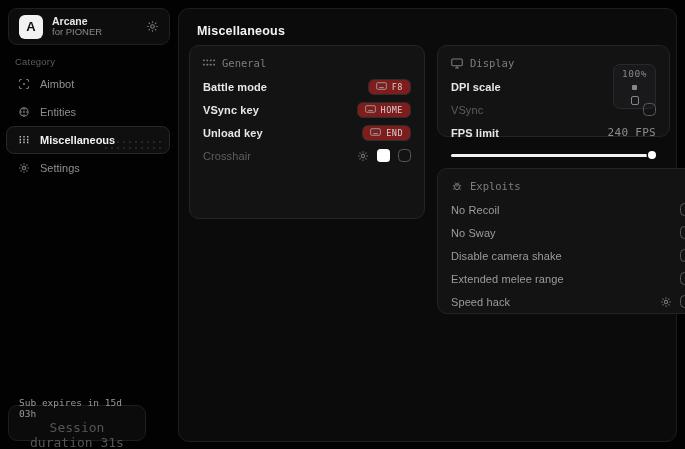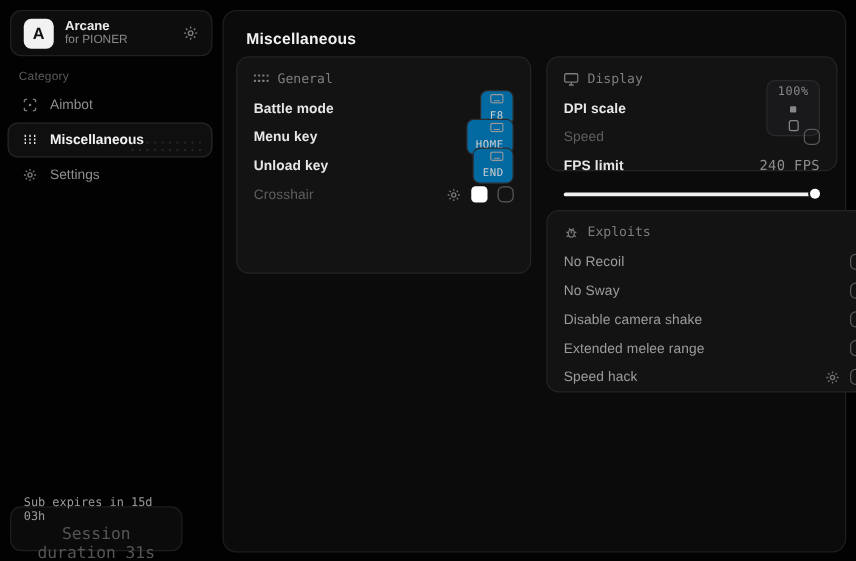--- a/index.html
+++ b/index.html
@@ -88,23 +88,23 @@
   .row {
     display:flex; align-items:center; justify-content:space-between;
     height:23px;
   }
   .row-label { font-size:11px; color:#e7e7e7; font-weight:bold; letter-spacing:.1px; }
   .row-label.mid { color:#9c9c9e; font-weight:normal; }
   .row-label.dim { color:#5e5e60; font-weight:normal; }
   .row-controls { display:flex; align-items:center; gap:8px; }
 
   .keybadge {
-    display:flex; align-items:flex-end; gap:5px;
-    background:#0369a1; border:1px solid #2c2c2e; border-radius:6px;
-    padding:2px 7px; cursor:pointer;flex-direction:column;
+    display:flex; align-items:flex-start; gap:5px;
+    background:#7f1d1d; border:1px solid #2c2c2e; border-radius:6px;
+    padding:2px 7px; cursor:pointer;
   }
   .keybadge .ktext { font-size:8.5px; color:#cfcfcf; letter-spacing:.5px; }
   .keybadge .kicon { display:flex; color:#9a9a9a; }
 
   .checkbox {
     width:13px; height:13px; border-radius:4.5px;
     border:1.5px solid #59595b; background:transparent; cursor:pointer; flex:none;
   }
   .swatch-square {
     width:13px; height:13px; border-radius:3.5px; background:#ffffff; cursor:pointer; flex:none;
@@ -161,20 +161,30 @@
     <div class="nav-item">
       <span class="nicon">
         <svg width="12" height="12" viewBox="0 0 16 16" fill="none" stroke="currentColor" stroke-width="1.5">
           <path d="M2 5V3.5A1.5 1.5 0 0 1 3.5 2H5M11 2h1.5A1.5 1.5 0 0 1 14 3.5V5M14 11v1.5a1.5 1.5 0 0 1-1.5 1.5H11M5 14H3.5A1.5 1.5 0 0 1 2 12.5V11"></path>
           <circle cx="8" cy="8" r="1.4" fill="currentColor" stroke="none"></circle>
         </svg>
       </span>
       <span>Aimbot</span>
     </div>
 
+    <div class="nav-item">
+      <span class="nicon">
+        <svg width="12" height="12" viewBox="0 0 16 16" fill="none" stroke="currentColor" stroke-width="1.4">
+          <circle cx="8" cy="8" r="5.5"></circle>
+          <circle cx="8" cy="8" r="1.2" fill="currentColor" stroke="none"></circle>
+          <path d="M8 2.5v3M8 10.5v3M2.5 8h3M10.5 8h3"></path>
+        </svg>
+      </span>
+      <span>Entities</span>
+    </div>
 
 
     <div class="nav-item active">
       <span class="nicon">
         <svg width="12" height="12" viewBox="0 0 16 16" fill="none" stroke="currentColor" stroke-width="1.5">
           <path d="M3 2.5v11M8 2.5v11M13 2.5v11" stroke-dasharray="2.2 1.6"></path>
         </svg>
       </span>
       <span>Miscellaneous</span>
       <span class="nav-dots"></span>
@@ -225,21 +235,21 @@
           <svg width="11" height="8" viewBox="0 0 14 10" fill="none" stroke="currentColor" stroke-width="1.2">
             <rect x=".8" y=".8" width="12.4" height="8.4" rx="1.6"></rect>
               <path d="M4 7h6"></path>
           </svg>
         </span>
         <span class="ktext mono">F8</span>
       </span>
     </div>
 
     <div class="row">
-      <span class="row-label">Menu key</span>
+      <span class="row-label">VSync key</span>
       <span class="keybadge">
         <span class="kicon">
           <svg width="11" height="8" viewBox="0 0 14 10" fill="none" stroke="currentColor" stroke-width="1.2">
             <rect x=".8" y=".8" width="12.4" height="8.4" rx="1.6"></rect>
               <path d="M4 7h6"></path>
           </svg>
         </span>
         <span class="ktext mono">HOME</span>
       </span>
     </div>
@@ -287,21 +297,21 @@
     <div class="row">
       <span class="row-label">DPI scale</span>
       <span class="stepper">
         <span class="sval mono">100%</span>
         <span class="sq-small"></span>
         <span class="sq-big"></span>
       </span>
     </div>
 
     <div class="row">
-      <span class="row-label dim">Speed</span>
+      <span class="row-label dim">VSync</span>
       <span class="checkbox"></span>
     </div>
 
     <div class="row">
       <span class="row-label">FPS limit</span>
       <span class="fps-value mono">240 FPS</span>
     </div>
 
     <div class="slider">
       <div class="slider-track"></div>

